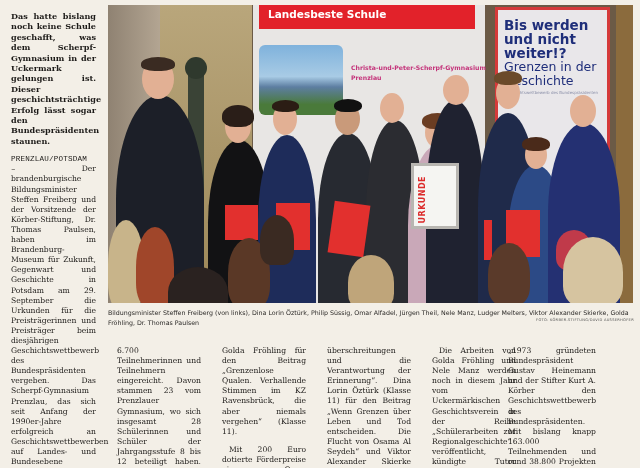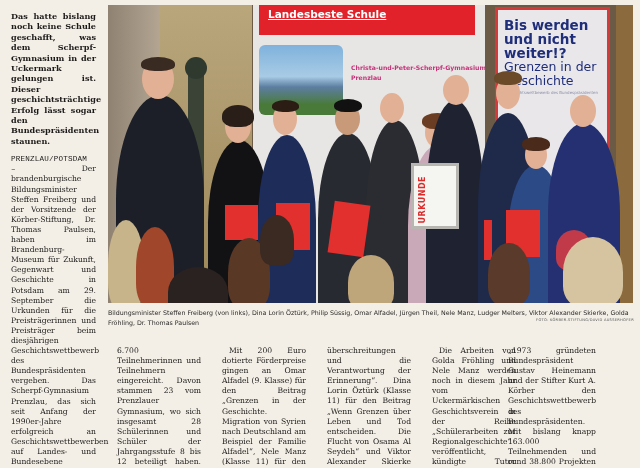--- a/index.html
+++ b/index.html
@@ -24,22 +24,22 @@
     overflow:hidden; background:#6b5a46;
   }
   .wall-left { position:absolute; left:0; top:0; width:52px; height:298px; background:linear-gradient(90deg,#8f8272,#b3a592); }
   .wall { position:absolute; left:52px; top:0; width:92px; height:298px; background:linear-gradient(180deg,#b9a67b,#9c8758); }
   .pillar { position:absolute; left:80px; top:58px; width:16px; height:170px; background:#3a4336; border-radius:8px 8px 0 0; }
   .pillar-ball { position:absolute; left:77px; top:52px; width:22px; height:22px; border-radius:50%; background:#2f392d; }
   .banner {
     position:absolute; left:145px; top:0; width:232px; height:298px; background:#e8e6e4;
   }
   .banner-red {
-    position:absolute; left:6px; top:0; width:216px; height:30px; background:#e2222a;
-    color:#fff; font-family:"DejaVu Sans", sans-serif; padding:3px 9px; box-sizing:border-box;text-decoration:underline;
+    position:absolute; left:6px; top:0; width:216px; height:24px; background:#e2222a;
+    color:#fff; font-family:"DejaVu Sans", sans-serif; padding:3px 9px; box-sizing:border-box;
   }
   .banner-title { font-weight:bold; font-size:10.5px; line-height:12px; }
   .banner-sub { font-size:10px; line-height:12px; }
   .banner-img {
     position:absolute; left:6px; top:40px; width:84px; height:70px; border-radius:6px;
     background:linear-gradient(180deg,#7fb2dc 0%, #a8cbe5 45%, #5d7ea1 60%, #4a7a3a 85%);
   }
   .banner-school {
     position:absolute; left:98px; top:58px; width:140px; color:#c4337a;
     font-family:"DejaVu Sans", sans-serif; font-weight:bold; font-size:6.2px; line-height:10px;
@@ -163,20 +163,21 @@
   <div class="audience" style="left:455px; top:232px; width:60px; height:70px; background:#d6c4a0;"></div>
 </div>
 
 <div class="caption">Bildungsminister Steffen Freiberg (von links), Dina Lorin Öztürk, Philip Süssig, Omar Alfadel, Jürgen Theil, Nele Manz, Ludger Melters, Viktor Alexander Skierke, Golda Fröhling, Dr. Thomas Paulsen</div>
 <div class="credit">FOTO: KÖRBER-STIFTUNG/DAVID AUSSERHOFER</div>
 
 <div class="col" style="left:109px; top:338px; width:100px;">
   <p>6.700 Teilnehmerinnen und Teilnehmern eingereicht. Davon stammen 23 vom Prenzlauer Gymnasium, wo sich insgesamt 28 Schülerinnen und Schüler der Jahrgangsstufe 8 bis 12 beteiligt haben. Ein mit jeweils 500 Euro dotierter Landessieg ging an Philip Süssig (Klasse 8) für den Beitrag „Die Prenzlauer Stadtmauer mit ihren Wiekhäusern, Türmen und Toren war mehr als eine mittelalterliche Wehranlage“ und</p>
 </div>
 <div class="col" style="left:214px; top:338px; width:100px;">
+  <p>Golda Fröhling für den Beitrag „Grenzenlose Qualen. Verhallende Stimmen im KZ Ravensbrück, die aber niemals vergehen“ (Klasse 11).</p>
   <p class="indent">Mit 200 Euro dotierte Förderpreise gingen an Omar Alfadel (9. Klasse) für den Beitrag „Grenzen in der Geschichte. Migration von Syrien nach Deutschland am Beispiel der Familie Alfadel“, Nele Manz (Klasse 11) für den Beitrag „Das KZ-Außenlager Zichow. Moralische Grenz-</p>
 </div>
 <div class="col" style="left:319px; top:338px; width:100px;">
   <p>überschreitungen und die Verantwortung der Erinnerung“. Dina Lorin Öztürk (Klasse 11) für den Beitrag „Wenn Grenzen über Leben und Tod entscheiden. Die Flucht von Osama Al Seydeh“ und Viktor Alexander Skierke für den Beitrag „Republikflucht und Grenzverletzungen in der DDR“.</p>
 
 </div>
 <div class="col" style="left:424px; top:338px; width:100px;">
   <p class="indent">Die Arbeiten von Golda Fröhling und Nele Manz werden noch in diesem Jahr vom Uckermärkischen Geschichtsverein in der Reihe „Schülerarbeiten zur Regionalgeschichte“ veröffentlicht, kündigte Tutor Jürgen Theil an, der zugleich Vorsitzender des Uckermärkischen Geschichtsvereins zu Prenzlau ist.</p>
 
 </div>

